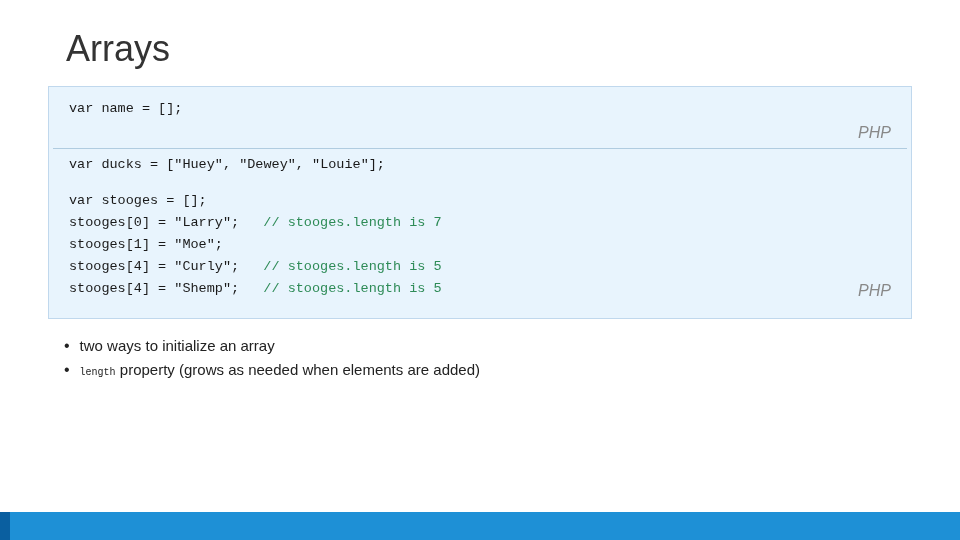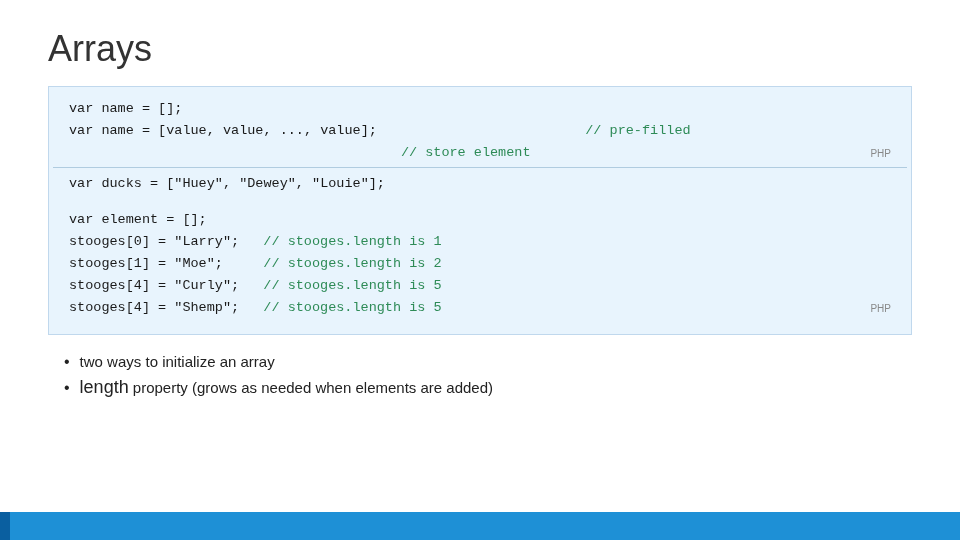--- a/index.html
+++ b/index.html
@@ -35,20 +35,21 @@
 
     .page-content {
       padding: 28px 48px 48px 48px;
     }
 
     .page-title {
       font-size: 36px;
       font-weight: 300;
       color: #333333;
       margin-bottom: 16px;
+      margin-left: 18px;
     }
 
     
     .code-container {
       background: #e8f4fd;
       border: 1px solid #c0d8ed;
       padding: 4px;
       font-family: 'Courier New', Courier, monospace;
       font-size: 13.5px;
       line-height: 1.55;
@@ -86,21 +87,22 @@
       margin-left: 8px;
     }
 
     .code-spacer {
       flex: 1;
     }
 
     .php-label {
       color: #888888;
       font-family: Arial, Helvetica, sans-serif;
-      font-size: 10px;
+      font-size: 16px;
+      font-style: italic;
       margin-left: 16px;
       align-self: center;
     }
 
     .bullet-section {
       padding: 0 0 0 16px;
     }
 
     .bullet-item {
       display: flex;
@@ -115,75 +117,67 @@
       font-size: 16px;
     }
 
     .bullet-text {
       font-size: 15px;
       color: #222222;
       text-align: right;
     }
 
     .bullet-code {
-      font-family: Liberation Sans, sans-serif;
-      font-size: 18px;
+      font-family: Liberation Mono, monospace;
+      font-size: 10px;
     }
   </style>
 </head>
 <body>
 
 <div class="page-content">
   <h1 class="page-title">Arrays</h1>
 
   <div class="code-container">
 
     <div class="code-section">
       <div class="code-row">
         <span class="code-text">var name = [];</span>
         <span class="code-spacer"></span>
         <span class="code-spacer"></span>
       </div>
       <div class="code-row">
-        <span class="code-text">var name = [value, value, ..., value];</span>
-        <span class="code-spacer"></span>
-        <span class="code-comment">// pre-filled</span>
-        <span class="code-spacer"></span>
-      </div>
-      <div class="code-row">
-        <span class="code-spacer"></span>
-        <span class="code-comment">// store element</span>
+        <span class="code-spacer"></span>
         <span class="code-spacer"></span>
         <span class="php-label">PHP</span>
       </div>
     </div>
 
     <hr class="code-divider">
 
     <div class="code-section" style="padding-top:6px; padding-bottom:2px;">
       <div class="code-row">
         <span class="code-text">var ducks = ["Huey", "Dewey", "Louie"];</span>
       </div>
     </div>
 
     <div style="height:6px;"></div>
 
     <div class="code-section-bottom">
       <div class="code-row">
-        <span class="code-text">var element = [];      </span>
+        <span class="code-text">var stooges = [];      </span>
         <span class="code-spacer"></span>
       </div>
       <div class="code-row">
         <span class="code-text">stooges[0] = "Larry";  </span>
-        <span class="code-comment">// stooges.length is 1</span>
+        <span class="code-comment">// stooges.length is 7</span>
         <span class="code-spacer"></span>
       </div>
       <div class="code-row">
         <span class="code-text">stooges[1] = "Moe";    </span>
-        <span class="code-comment">// stooges.length is 2</span>
         <span class="code-spacer"></span>
       </div>
       <div class="code-row">
         <span class="code-text">stooges[4] = "Curly";  </span>
         <span class="code-comment">// stooges.length is 5</span>
         <span class="code-spacer"></span>
       </div>
       <div class="code-row">
         <span class="code-text">stooges[4] = "Shemp";  </span>
         <span class="code-comment">// stooges.length is 5</span>

